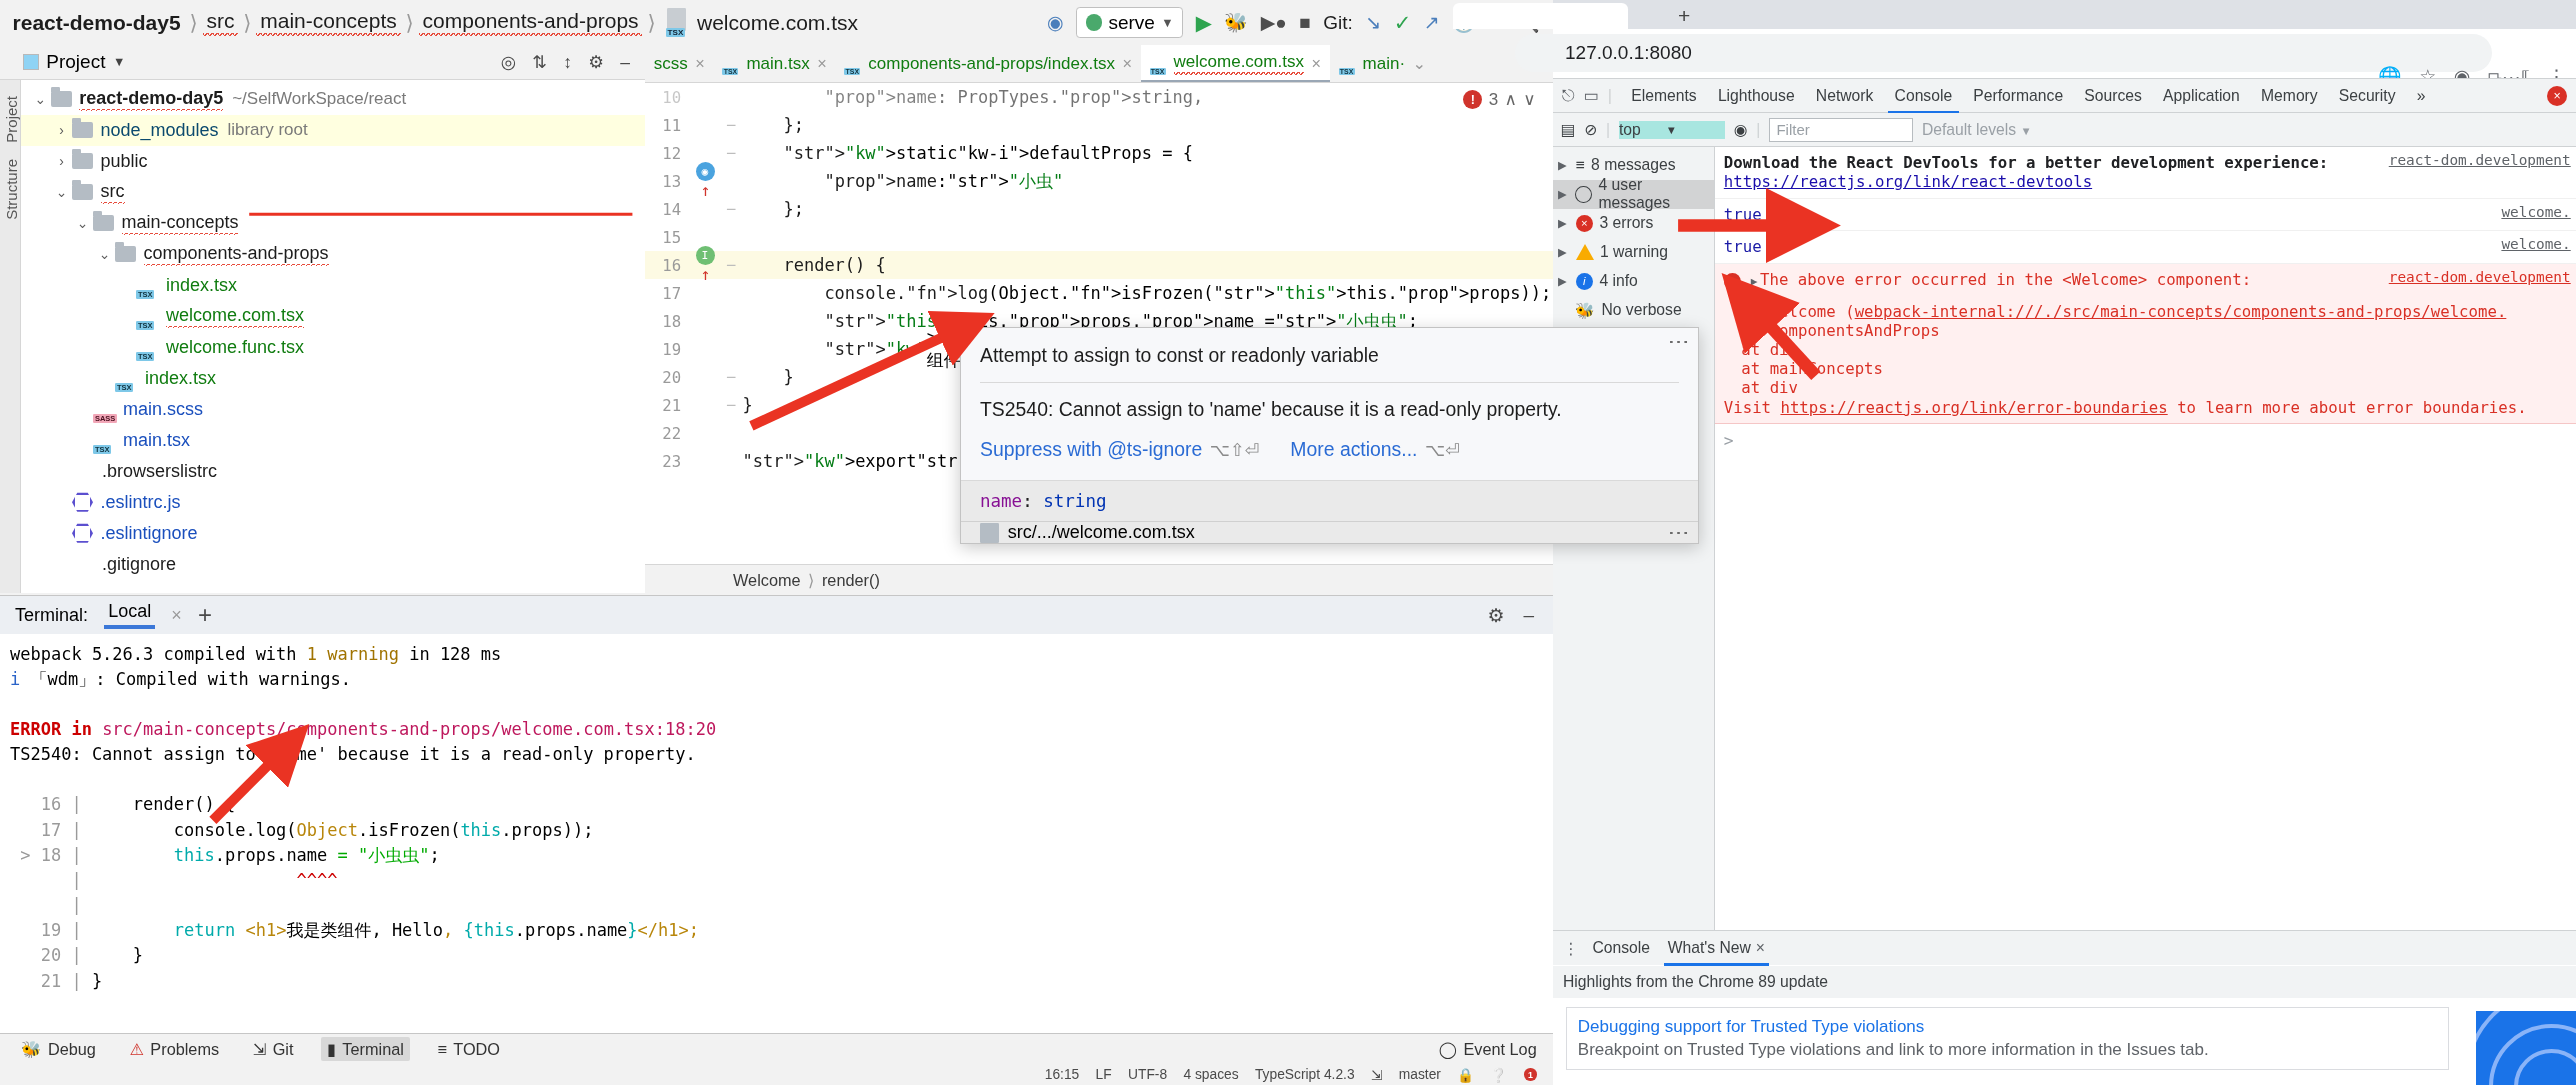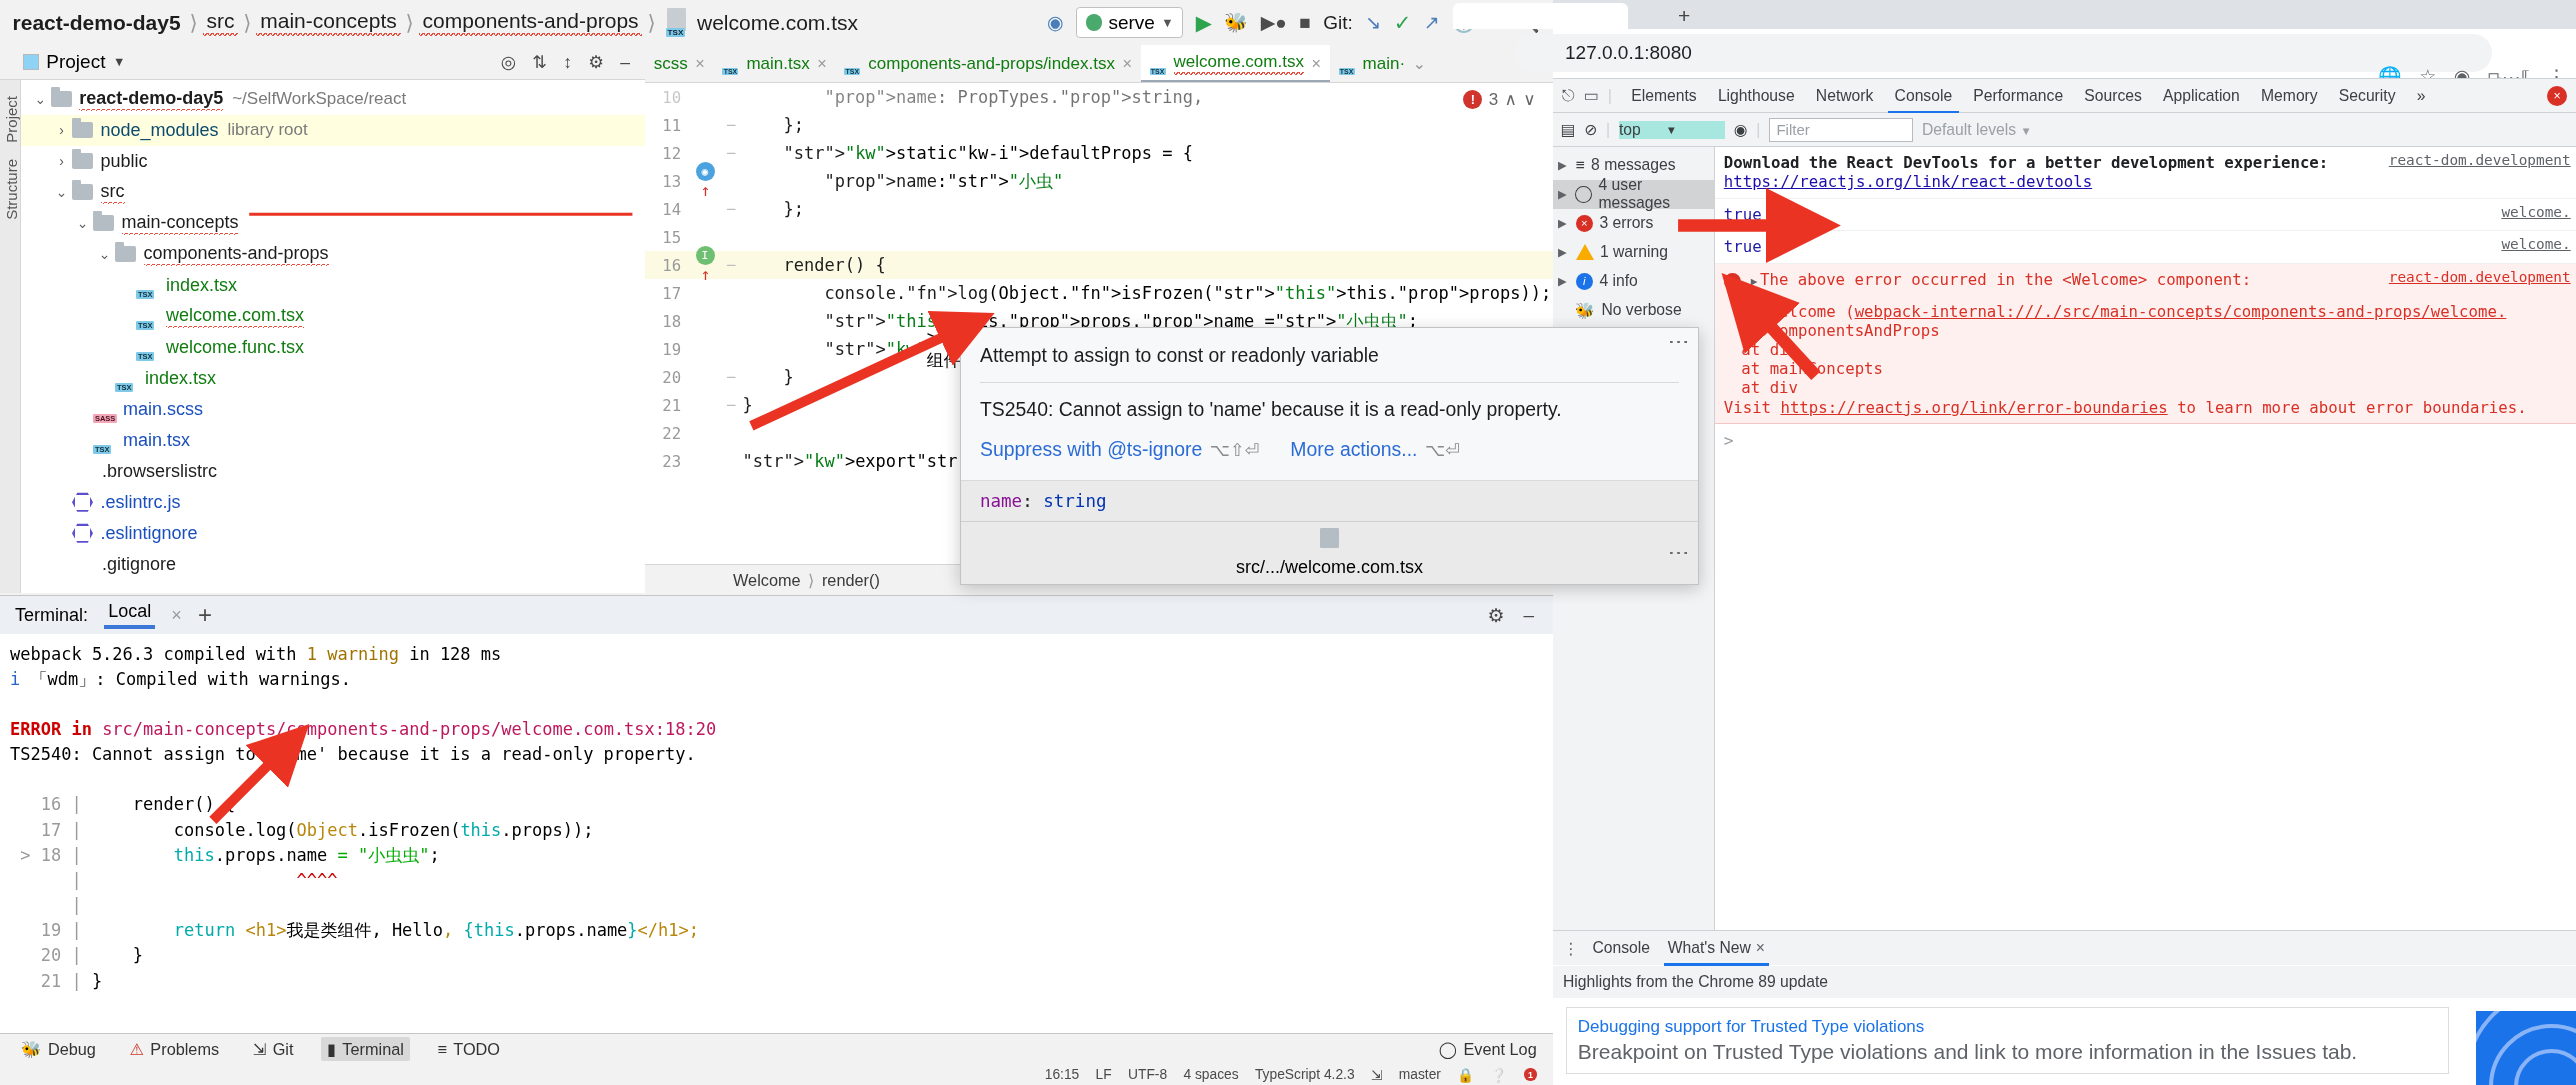--- a/index.html
+++ b/index.html
@@ -107,22 +107,22 @@
   .tip { position:absolute; left:960px; top:327px; width:739px; background:#f7f8fa;
      border:0.6px solid #c3c3c3; box-shadow:0 3.8px 16.3px rgba(0,0,0,.22); z-index:40;}
   .tip .row1 { padding:16.3px 19px 15px 19px; font-size:19.4px; color:#1d1d1d; position:relative;}
   .tip .divider { height:0.6px; background:#d9d9d9; margin:0 19px;}
   .tip .row2 { padding:15px 19px; font-size:19.4px; color:#1d1d1d;}
   .tip .row3 { padding:2.5px 19px 19px 19px; display:flex; align-items:center; gap:31px; font-size:19.4px;}
   .tip a { color:#2a6bd4; text-decoration:none;}
   .tip .shortcut { color:#8a8a8a; font-size:17.5px; margin-left:7.5px;}
   .tip .kv { background:#eaeaea; border-top:0.6px solid #d9d9d9; padding:10px 19px;
      font-family:"DejaVu Sans Mono", monospace; font-size:17.5px;}
-  .tip .file { background:#eaeaea; border-top:0.6px solid #d0d0d0; padding:6px 19px;
-     display:flex; align-items:center; gap:8.8px; font-size:18px; position:relative;flex-direction:column;}
+  .tip .file { background:#eaeaea; border-top:0.6px solid #d0d0d0; padding:0 19px;
+     display:flex; align-items:center; gap:8.8px; font-size:18px; position:relative;}
   .tip .dots { position:absolute; right:13.8px; top:50%; transform:translateY(-50%);
      color:#6a6a6a; font-size:21px; letter-spacing:0; line-height:.5;}
   .dots3 { writing-mode:vertical-rl; }
 
   
   .term-head { position:absolute; left:0; top:595px; width:1553px; height:39px;
      background:#eceff3; border-top:0.6px solid #c6c6c6; display:flex; align-items:center;
      padding-left:15px; gap:16.3px; font-size:18px;}
   .term-head .tab { position:relative; padding:0 3.8px 7.5px 3.8px; }
   .term-head .tab.active:after { content:''; position:absolute; left:0; bottom:0; width:100%; height:3.8px; background:#3c78d8;}
@@ -209,21 +209,21 @@
 
   .wn-tabs { position:absolute; left:0; top:930px; width:1023px; height:35px; background:#f1f3f4;
       border-top:0.6px solid #cfd2d4; display:flex; align-items:center; gap:10px; padding-left:10px; font-size:15.7px; color:#3c4043;}
   .wn-tab { position:relative; height:35px; display:flex; align-items:center; gap:5px; padding:0 3.8px;}
   .wn-tab.active:after { content:''; position:absolute; left:0; right:0; bottom:0; height:2.5px; background:#1a73e8;}
   .wn-sub { position:absolute; left:0; top:966px; width:1023px; height:33px; background:#f1f3f4;
       border-bottom:0.6px solid #cfd2d4; display:flex; align-items:center; padding-left:10px; font-size:15.7px; color:#3c4043;}
   .wn-body { position:absolute; left:0; top:998px; width:1023px; height:88px; background:#fff; padding:8.8px 12.5px;}
   .wn-card { border:0.6px solid #dadce0; padding:8.8px 11.3px; width:883px; }
   .wn-card .t { color:#1a73e8; font-size:17px; }
-  .wn-card .d { color:#5f6368; font-size:21px; margin-top:3.8px;}
+  .wn-card .d { color:#5f6368; font-size:17px; margin-top:3.8px;}
   .wn-img { position:absolute; right:0; top:1011px; width:100px; height:75px;
       background:#1a73e8; overflow:hidden;}
   .wn-img .c1,.wn-img .c2,.wn-img .c3 { position:absolute; border:4.4px solid #8ab4f8; border-radius:50%;}
   .wn-img .c1 { width:125px;height:125px; left:12.5px; top:12.5px;}
   .wn-img .c2 { width:188px;height:188px; left:-12.5px; top:-25px;}
   .wn-img .c3 { width:75px;height:75px; left:38px; top:38px;}
 
   
   .arrow-svg { position:absolute; left:0; top:0; width:2576px; height:1086px; pointer-events:none; z-index:60;}
 </style>

